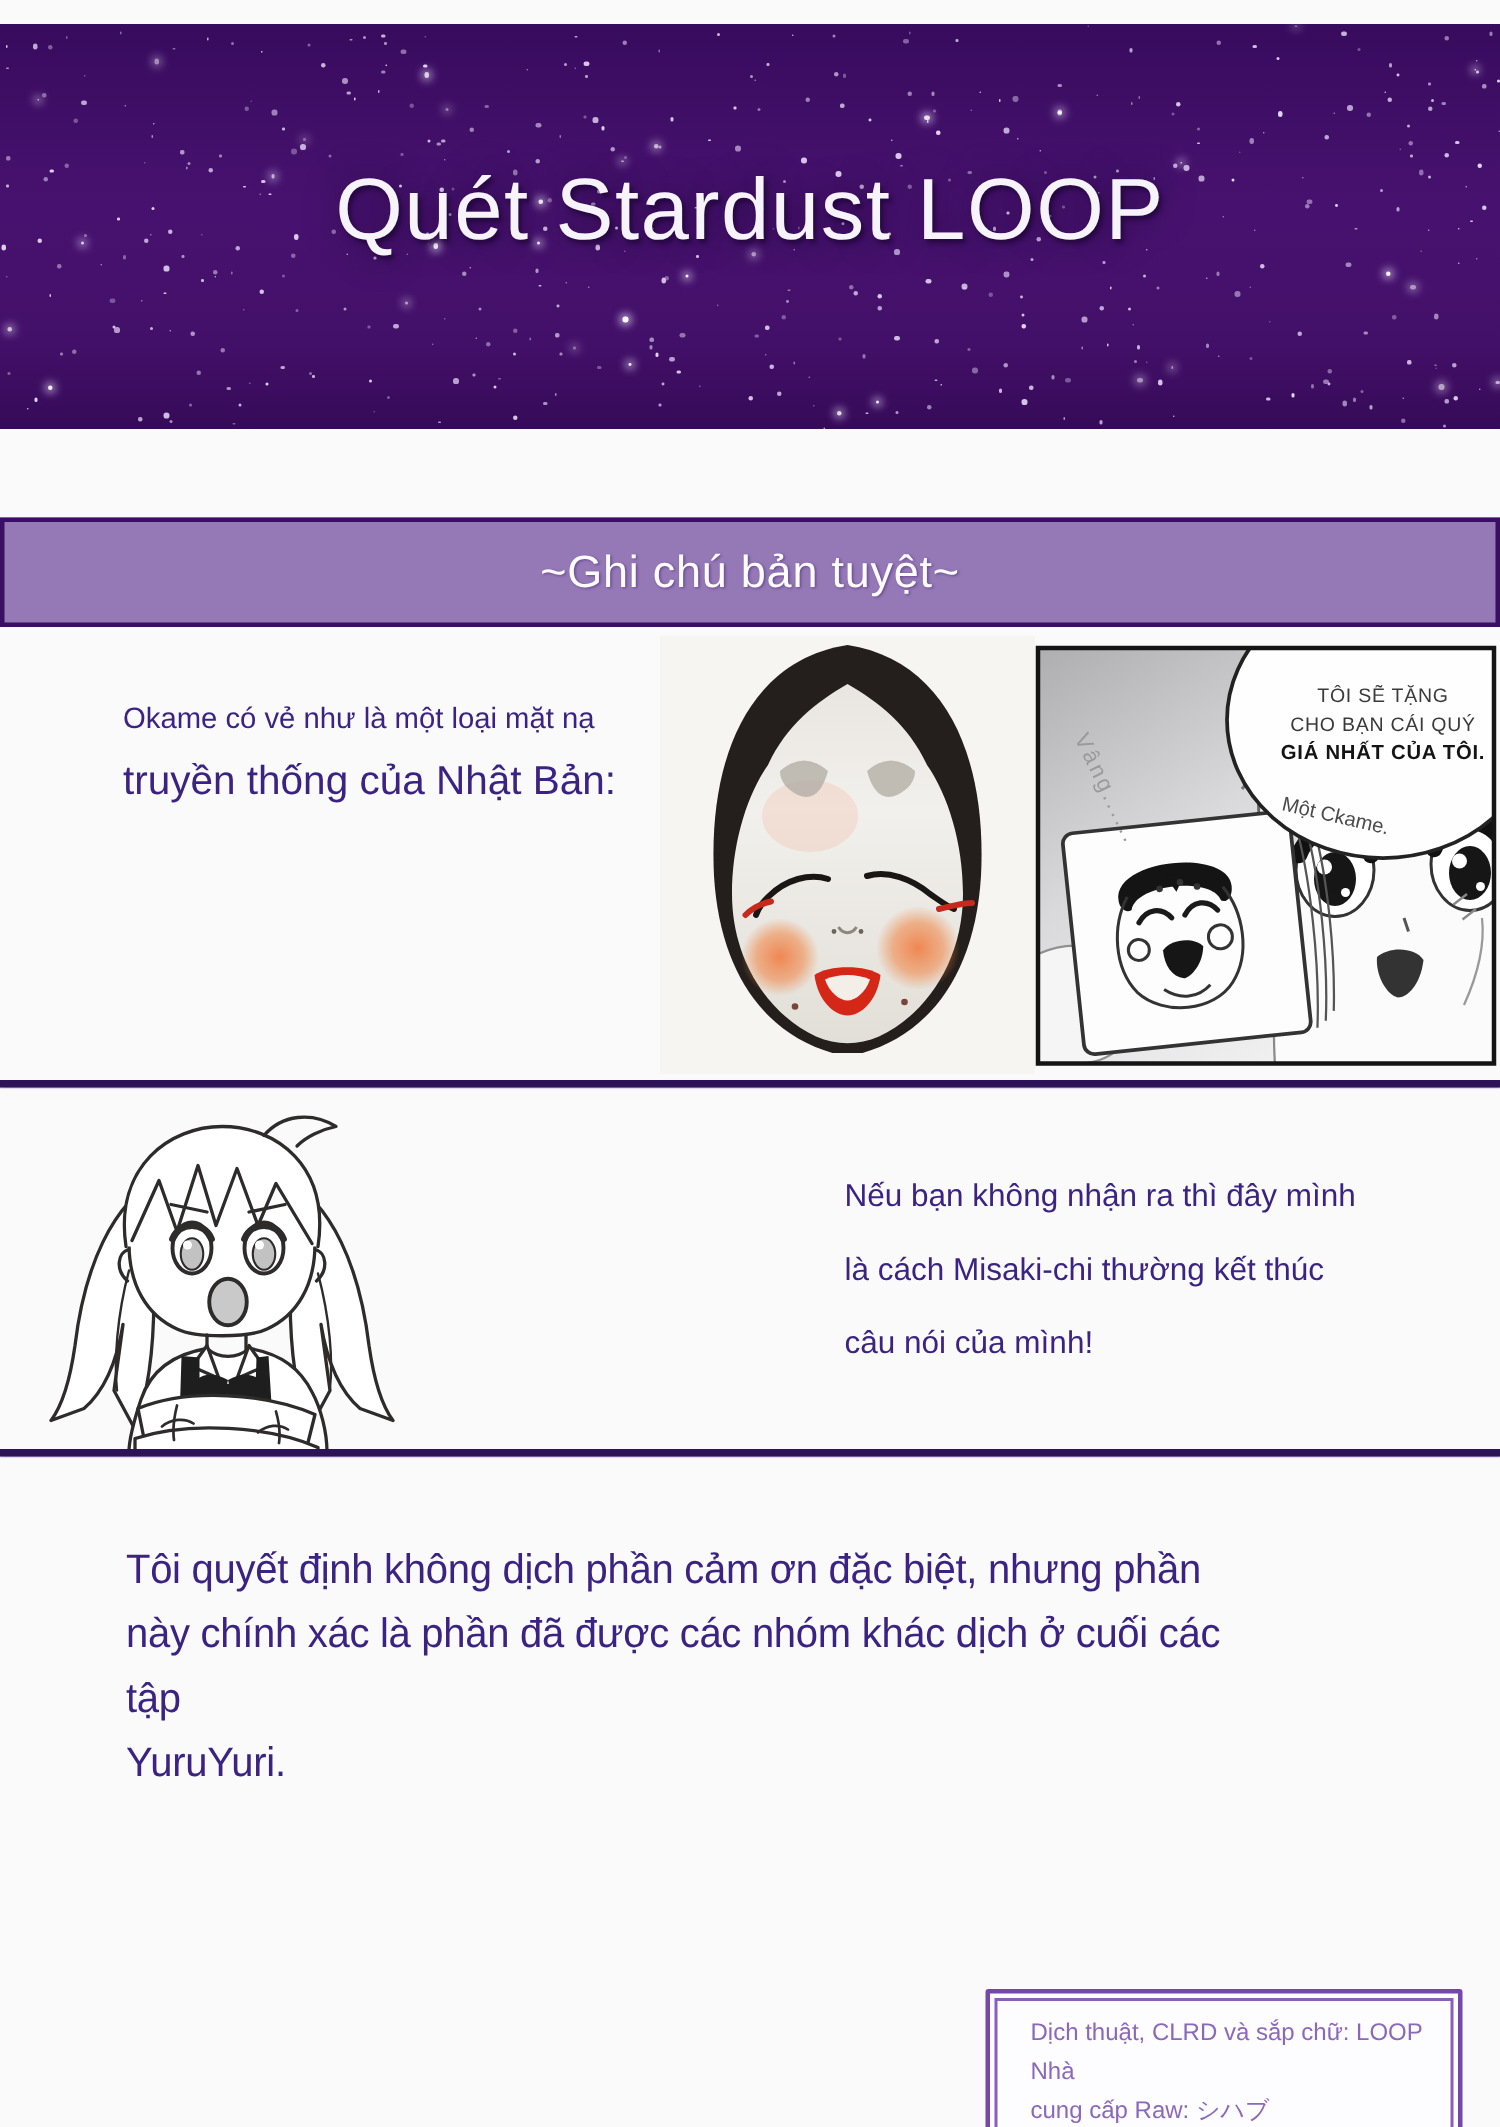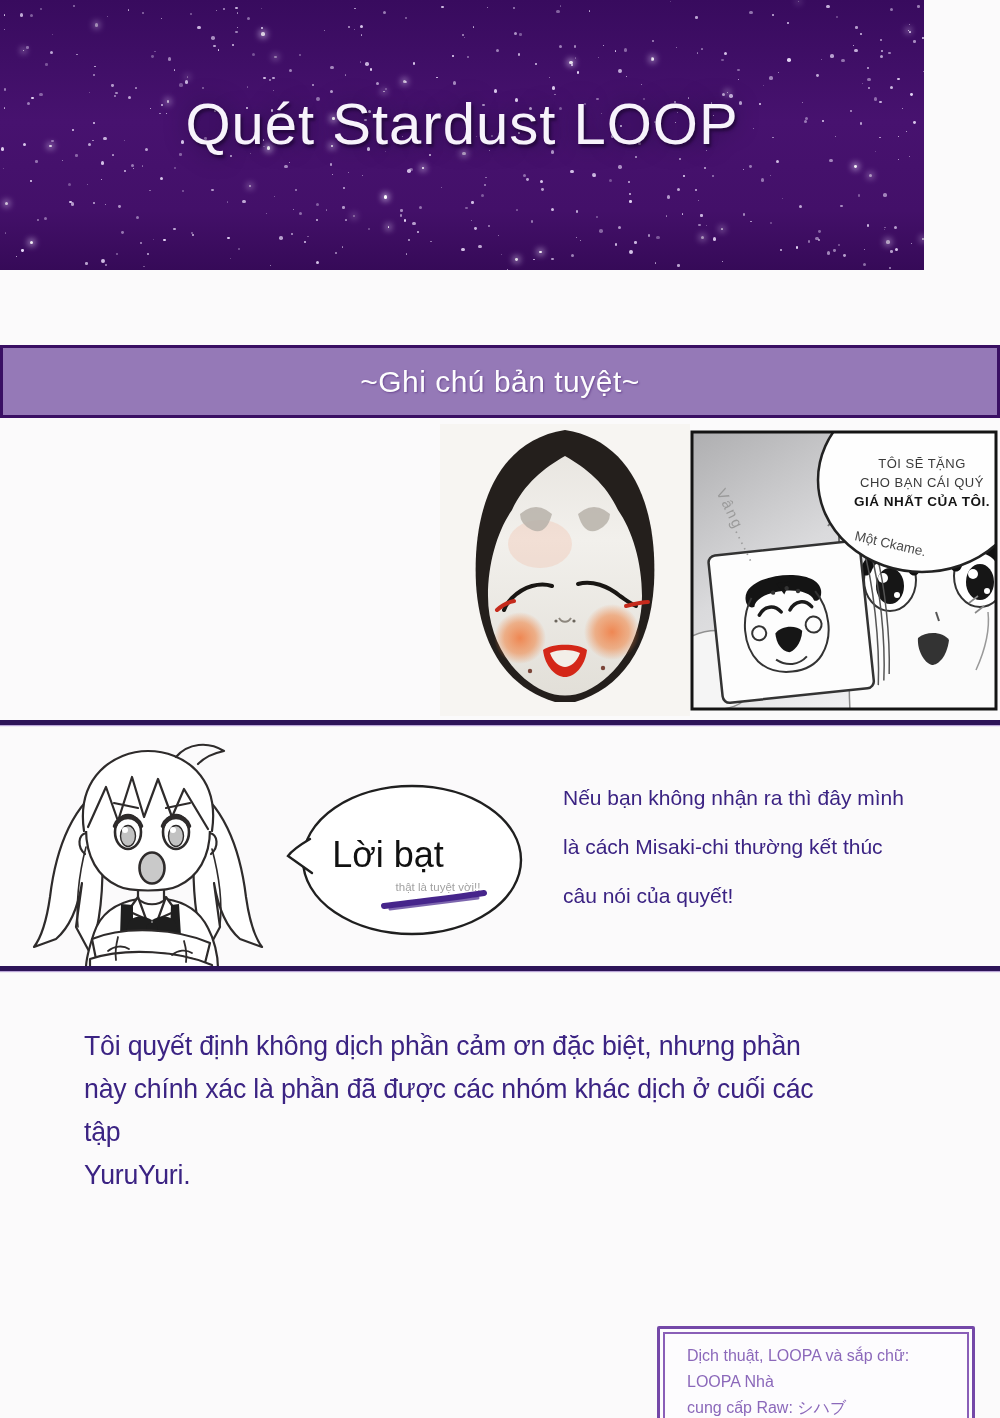--- a/index.html
+++ b/index.html
@@ -4,21 +4,21 @@
 <style>
   * { margin:0; padding:0; box-sizing:border-box; }
   html,body { background:#e8e8e8; }
   body { font-family:"Liberation Sans","DejaVu Sans",sans-serif; }
   .page {
     position:relative; width:1000px; height:1418px; margin:0 auto;
     background:#fbfafb; overflow:hidden;
   }
   
   .header {
-    position:absolute; left:0; top:0; width:924px; height:270px;
+    position:absolute; left:0; top:16px; width:1000px; height:270px;
     background:linear-gradient(180deg,#380b5e 0%,#47126f 45%,#431069 78%,#360a58 100%);
     overflow:hidden;
   }
   .starfield i { position:absolute; background:#e3d4f4; border-radius:50%; display:block; }
   .starfield i.glow { box-shadow:0 0 6px 2px rgba(226,210,245,.8); background:#fff; }
   .main-title {
     position:absolute; left:0; top:90px; width:100%; text-align:center;
     font-size:58px; letter-spacing:1px; color:#f7f3fb; font-weight:400;
     text-shadow:2px 3px 3px rgba(25,5,45,.65), 0 0 22px rgba(15,2,35,.55);
   }
@@ -532,20 +532,24 @@
         <i style="left: 98.48%; top: 34.4%; width: 2.9px; height: 2.9px; opacity: 1;"></i>
         <i style="left: 86.97%; top: 44.3%; width: 3.1px; height: 3.1px; opacity: 0.54;"></i>
       </div>
     <div class="main-title">Quét Stardust LOOP</div>
   </div>
 
   <div class="banner">
     <div class="banner-title">~Ghi chú bản tuyệt~</div>
   </div>
 
+  <div class="okame-note note-text">
+    <div class="l1">Okame có vẻ như là một loại mặt nạ</div>
+    <div class="l2">truyền thống của Nhật Bản:</div>
+  </div>
 
   <div class="mask-wrap">
     <svg viewBox="0 0 250 292" width="250" height="292">
       <defs>
         <radialGradient id="blush">
             <stop offset="0%" stop-color="#f0763a" stop-opacity=".85"></stop>
             <stop offset="60%" stop-color="#f0813f" stop-opacity=".55"></stop>
             <stop offset="100%" stop-color="#f0813f" stop-opacity="0"></stop>
           </radialGradient>
         <linearGradient id="faceShade" x1="0" y1="0" x2="0" y2="1">
@@ -691,45 +695,35 @@
         </g>
 
         <path d="M66,212 C100,198 152,202 184,216 L179,236 C148,224 100,222 70,232 Z"></path>
         <path d="M64,232 C100,220 154,224 186,238 L186,241 L64,241 Z"></path>
         <path d="M92,210 C90,218 89,226 90,233 M158,214 C160,221 161,228 160,235" fill="none" stroke-width="1.8"></path>
         <path d="M82,224 C88,219 97,218 103,222 M146,228 C152,223 160,222 166,226" fill="none" stroke-width="1.8"></path>
       </g>
     </svg>
   </div>
 
-  <div class="bubble-wrap">
-    <svg viewBox="0 0 238 158" width="238" height="158">
-      <ellipse cx="126" cy="79" rx="109" ry="74" fill="#fff" stroke="#1f1f1f" stroke-width="2.4"></ellipse>
-      <path d="M24,58 Q7,68 2,75 Q9,80 26,92" fill="#fff" stroke="#1f1f1f" stroke-width="2.4" stroke-linecap="round"></path>
-      <text x="102" y="86" text-anchor="middle" font-size="36" fill="#111">Lời bạt</text>
-      <text x="152" y="110" text-anchor="middle" font-size="11.5" fill="#a2a2a2">thật là tuyệt vời!!</text>
-      <path d="M98,125 C130,121 166,117 198,112" stroke="#46258b" stroke-width="6" fill="none" stroke-linecap="round"></path>
-      <path d="M104,128 L192,117" stroke="#46258b" stroke-width="3" fill="none" opacity=".7" stroke-linecap="round"></path>
-    </svg>
-  </div>
 
   <div class="afterword-note note-text">
     <div>Nếu bạn không nhận ra thì đây mình</div>
     <div>là cách Misaki-chi thường kết thúc</div>
-    <div>câu nói của quyết!</div>
+    <div>câu nói của mình!</div>
   </div>
 
   <div class="divider d2"></div>
 
   <div class="footer-note">
     <div>Tôi quyết định không dịch phần cảm ơn đặc biệt, nhưng phần</div>
     <div>này chính xác là phần đã được các nhóm khác dịch ở cuối các tập</div>
     <div>YuruYuri.</div>
   </div>
 
   <div class="credits-outer">
     <div class="credits-inner">
-      <div>Dịch thuật, LOOPA và sắp chữ: LOOPA Nhà</div>
+      <div>Dịch thuật, CLRD và sắp chữ: LOOP Nhà</div>
       <div>cung cấp Raw: シハブ</div>
     </div>
   </div>
 
 </div>
 
 </body></html>

